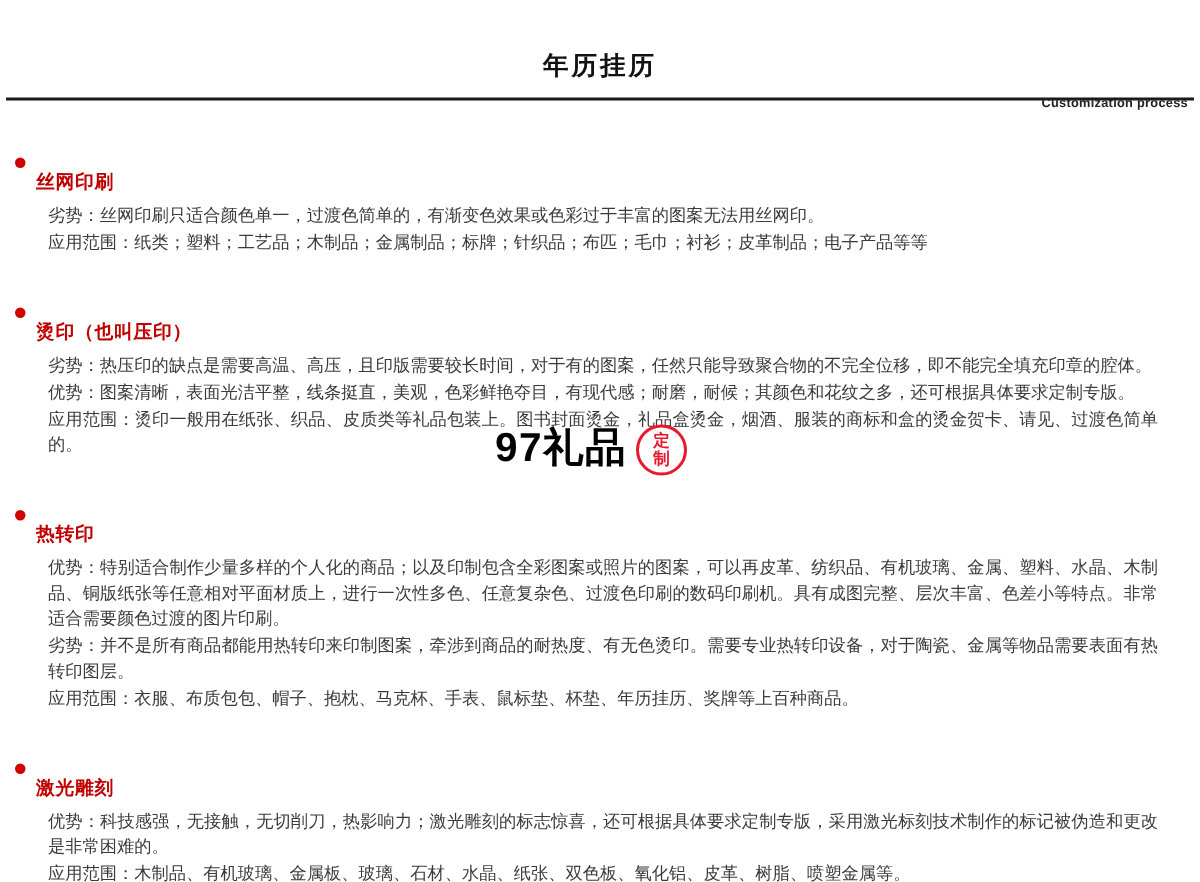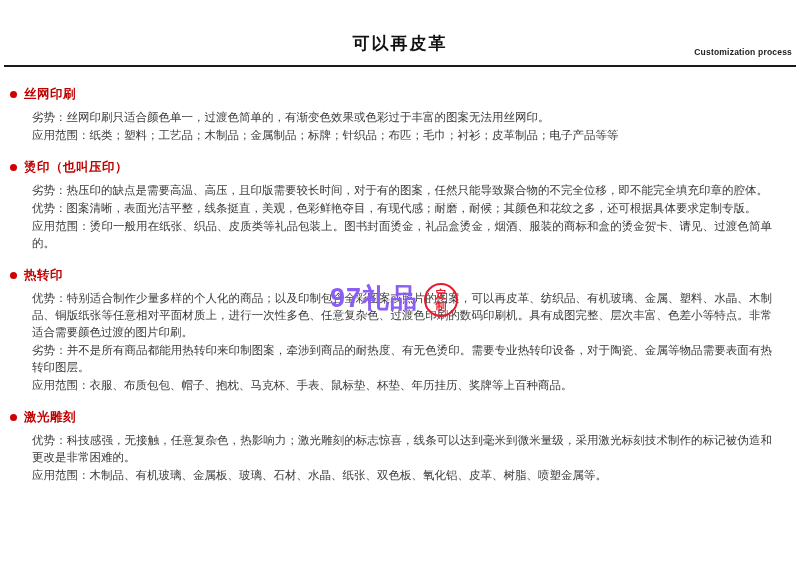--- a/index.html
+++ b/index.html
@@ -28,21 +28,21 @@
     text-align: center;
     font-size: 17px;
     font-weight: bold;
     color: #111111;
     letter-spacing: 2px;
     padding-top: 32px;
   }
   .subtitle {
     position: absolute;
     right: 8px;
-    top: 47px;
+    top: 63px;
     font-size: 8.5px;
     font-weight: bold;
     color: #222222;
     letter-spacing: 0.2px;
   }
   .divider {
     height: 2px;
     background: #1a1a1a;
     margin: 10px 4px 0 4px;
   }
@@ -62,40 +62,41 @@
     background: #d00000;
     border-radius: 50%;
     display: inline-block;
     flex: 0 0 auto;
   }
   .sec-title {
     font-size: 12.5px;
     font-weight: bold;
     color: #c00000;
     letter-spacing: 0.5px;
+    margin-top: 27px;
   }
   .para {
     font-size: 11.5px;
     line-height: 1.48;
     color: #3a3a3a;
     margin: 0 0 1px 22px;
     text-align: justify;
     padding-right: 18px;
   }
   .watermark {
     position: absolute;
     left: 330px;
     top: 280px;
     pointer-events: none;
     user-select: none;
   }
   .wm-text {
     font-size: 27px;
     font-weight: bold;
-    color: #8b5cf6;
+    color: #000000;
     letter-spacing: 1px;
     font-family: "Liberation Sans", sans-serif;
   }
   .wm-badge {
     position: absolute;
     left: 94px;
     top: 3px;
     width: 34px;
     height: 34px;
     border: 2px solid #e8192c;
@@ -108,21 +109,21 @@
     padding-top: 4px;
     box-sizing: border-box;
   }
 </style>
 </head>
 <body>
 
 <div class="page">
 
   <div class="header">
-    <div class="title">可以再皮革</div>
+    <div class="title">年历挂历</div>
     <div class="subtitle">Customization process</div>
     <div class="divider"></div>
   </div>
 
   <div class="section">
     <div class="sec-head">
       <span class="bullet"></span>
       <span class="sec-title">丝网印刷</span>
     </div>
     <p class="para">劣势：丝网印刷只适合颜色单一，过渡色简单的，有渐变色效果或色彩过于丰富的图案无法用丝网印。</p>
@@ -147,21 +148,21 @@
     <p class="para">优势：特别适合制作少量多样的个人化的商品；以及印制包含全彩图案或照片的图案，可以再皮革、纺织品、有机玻璃、金属、塑料、水晶、木制品、铜版纸张等任意相对平面材质上，进行一次性多色、任意复杂色、过渡色印刷的数码印刷机。具有成图完整、层次丰富、色差小等特点。非常适合需要颜色过渡的图片印刷。</p>
     <p class="para">劣势：并不是所有商品都能用热转印来印制图案，牵涉到商品的耐热度、有无色烫印。需要专业热转印设备，对于陶瓷、金属等物品需要表面有热转印图层。</p>
     <p class="para">应用范围：衣服、布质包包、帽子、抱枕、马克杯、手表、鼠标垫、杯垫、年历挂历、奖牌等上百种商品。</p>
   </div>
 
   <div class="section">
     <div class="sec-head">
       <span class="bullet"></span>
       <span class="sec-title">激光雕刻</span>
     </div>
-    <p class="para">优势：科技感强，无接触，任意复杂色，热影响力；激光雕刻的标志惊喜，线条可以达到毫米到微米量级，采用激光标刻技术制作的标记被伪造和更改是非常困难的。</p>
+    <p class="para">优势：科技感强，无接触，无切削刀，热影响力；激光雕刻的标志惊喜，还可根据具体要求定制专版，采用激光标刻技术制作的标记被伪造和更改是非常困难的。</p>
     <p class="para">应用范围：木制品、有机玻璃、金属板、玻璃、石材、水晶、纸张、双色板、氧化铝、皮革、树脂、喷塑金属等。</p>
   </div>
 
   <div class="watermark">
     <span class="wm-text">97礼品</span>
     <div class="wm-badge">
       <div>定</div>
       <div>制</div>
     </div>
   </div>

